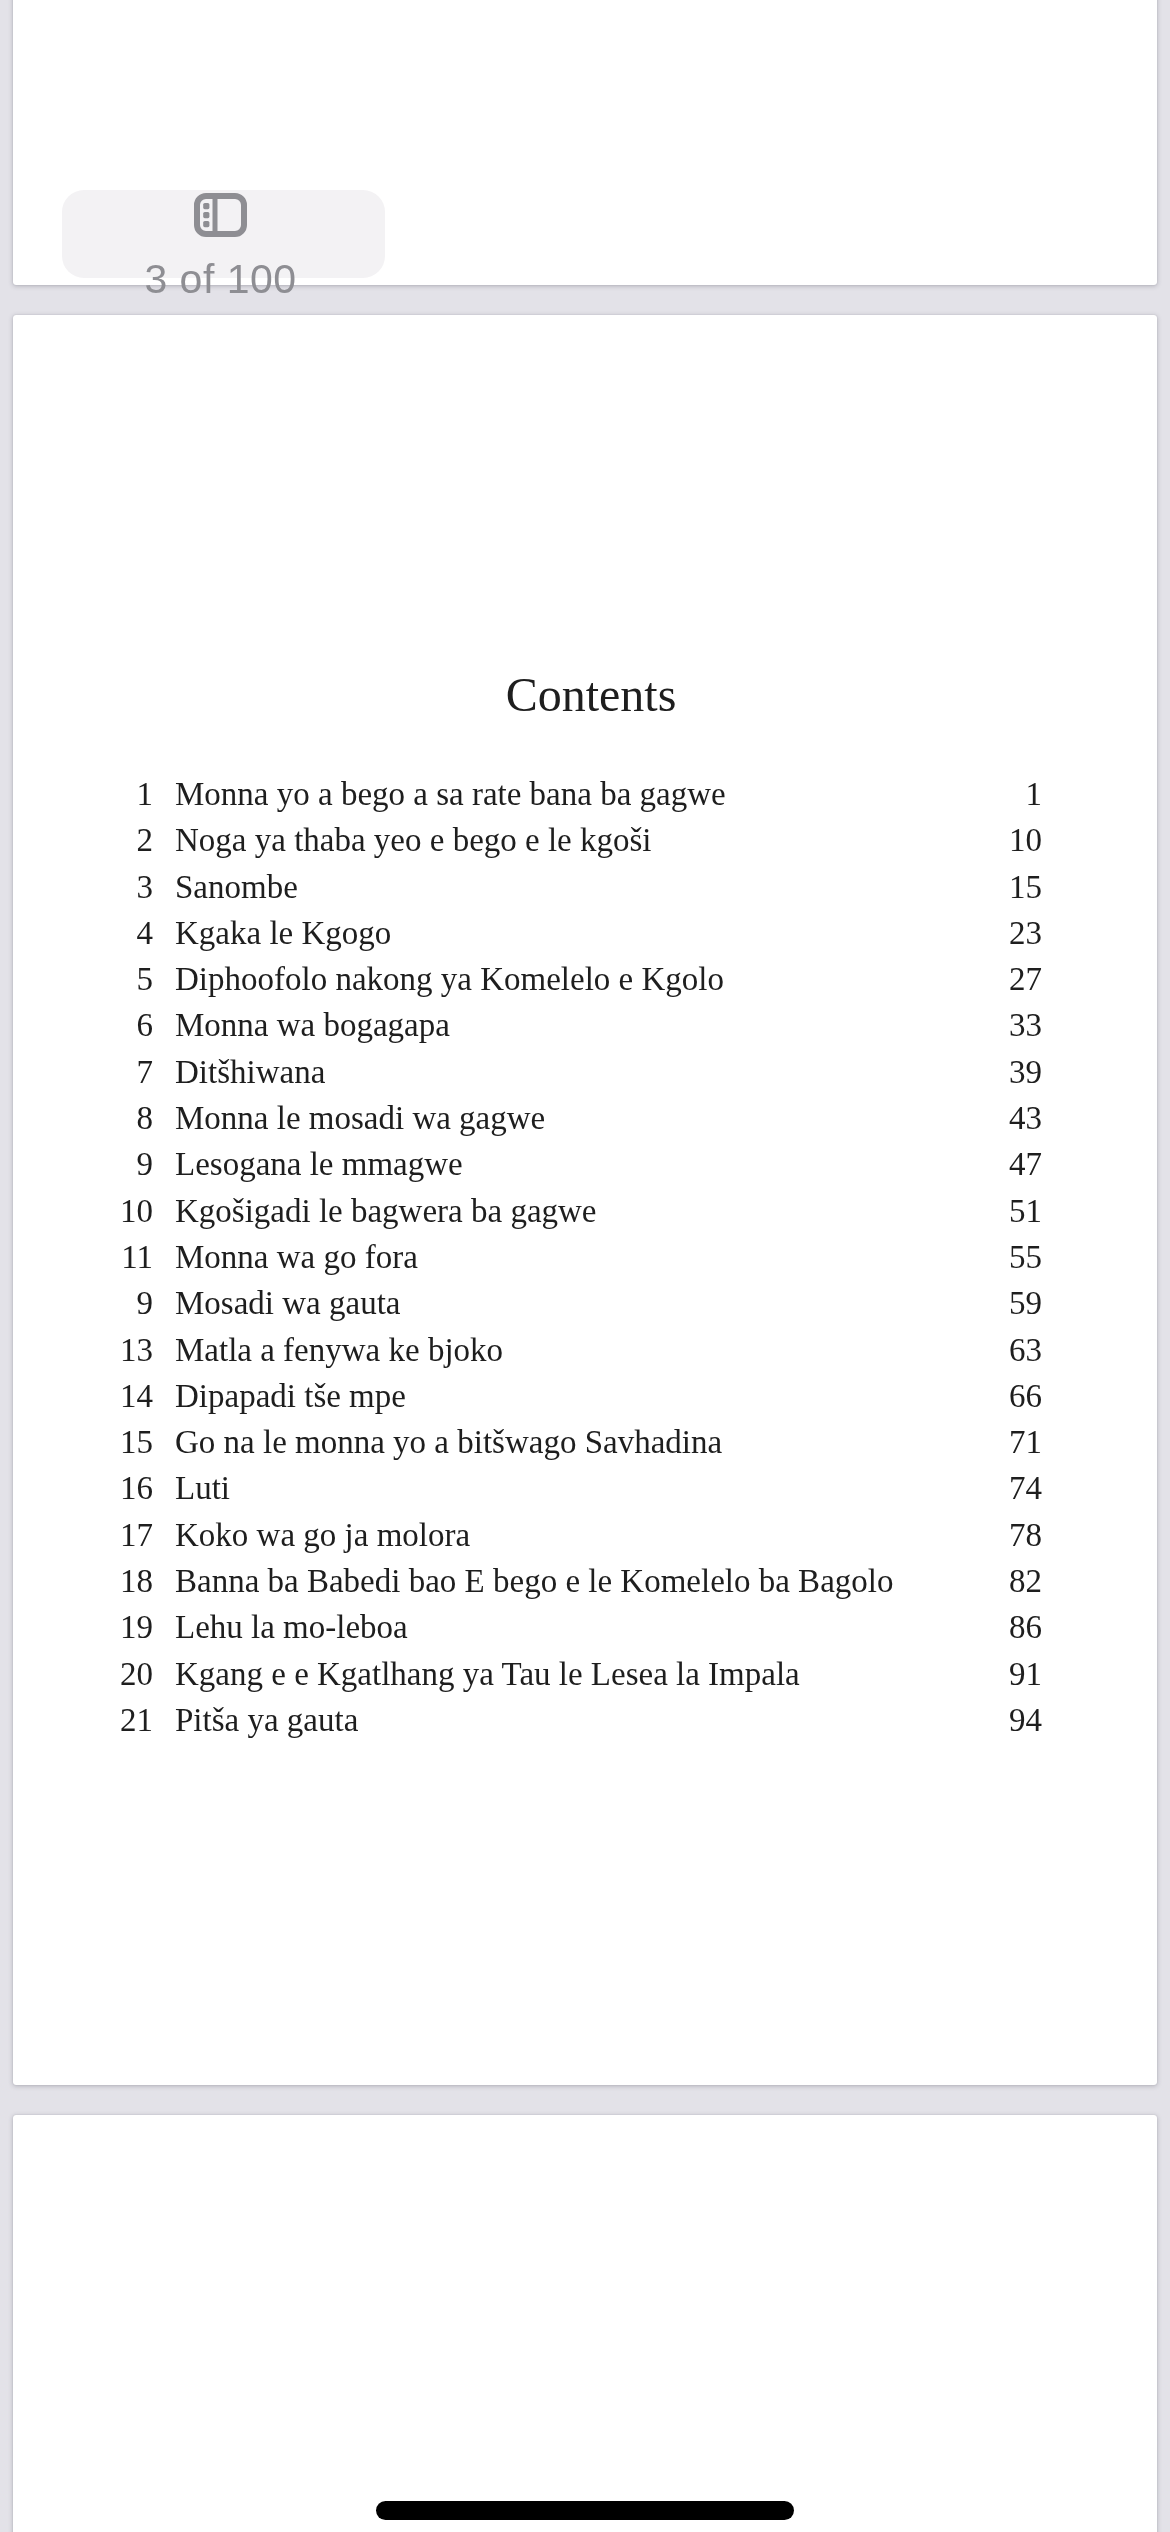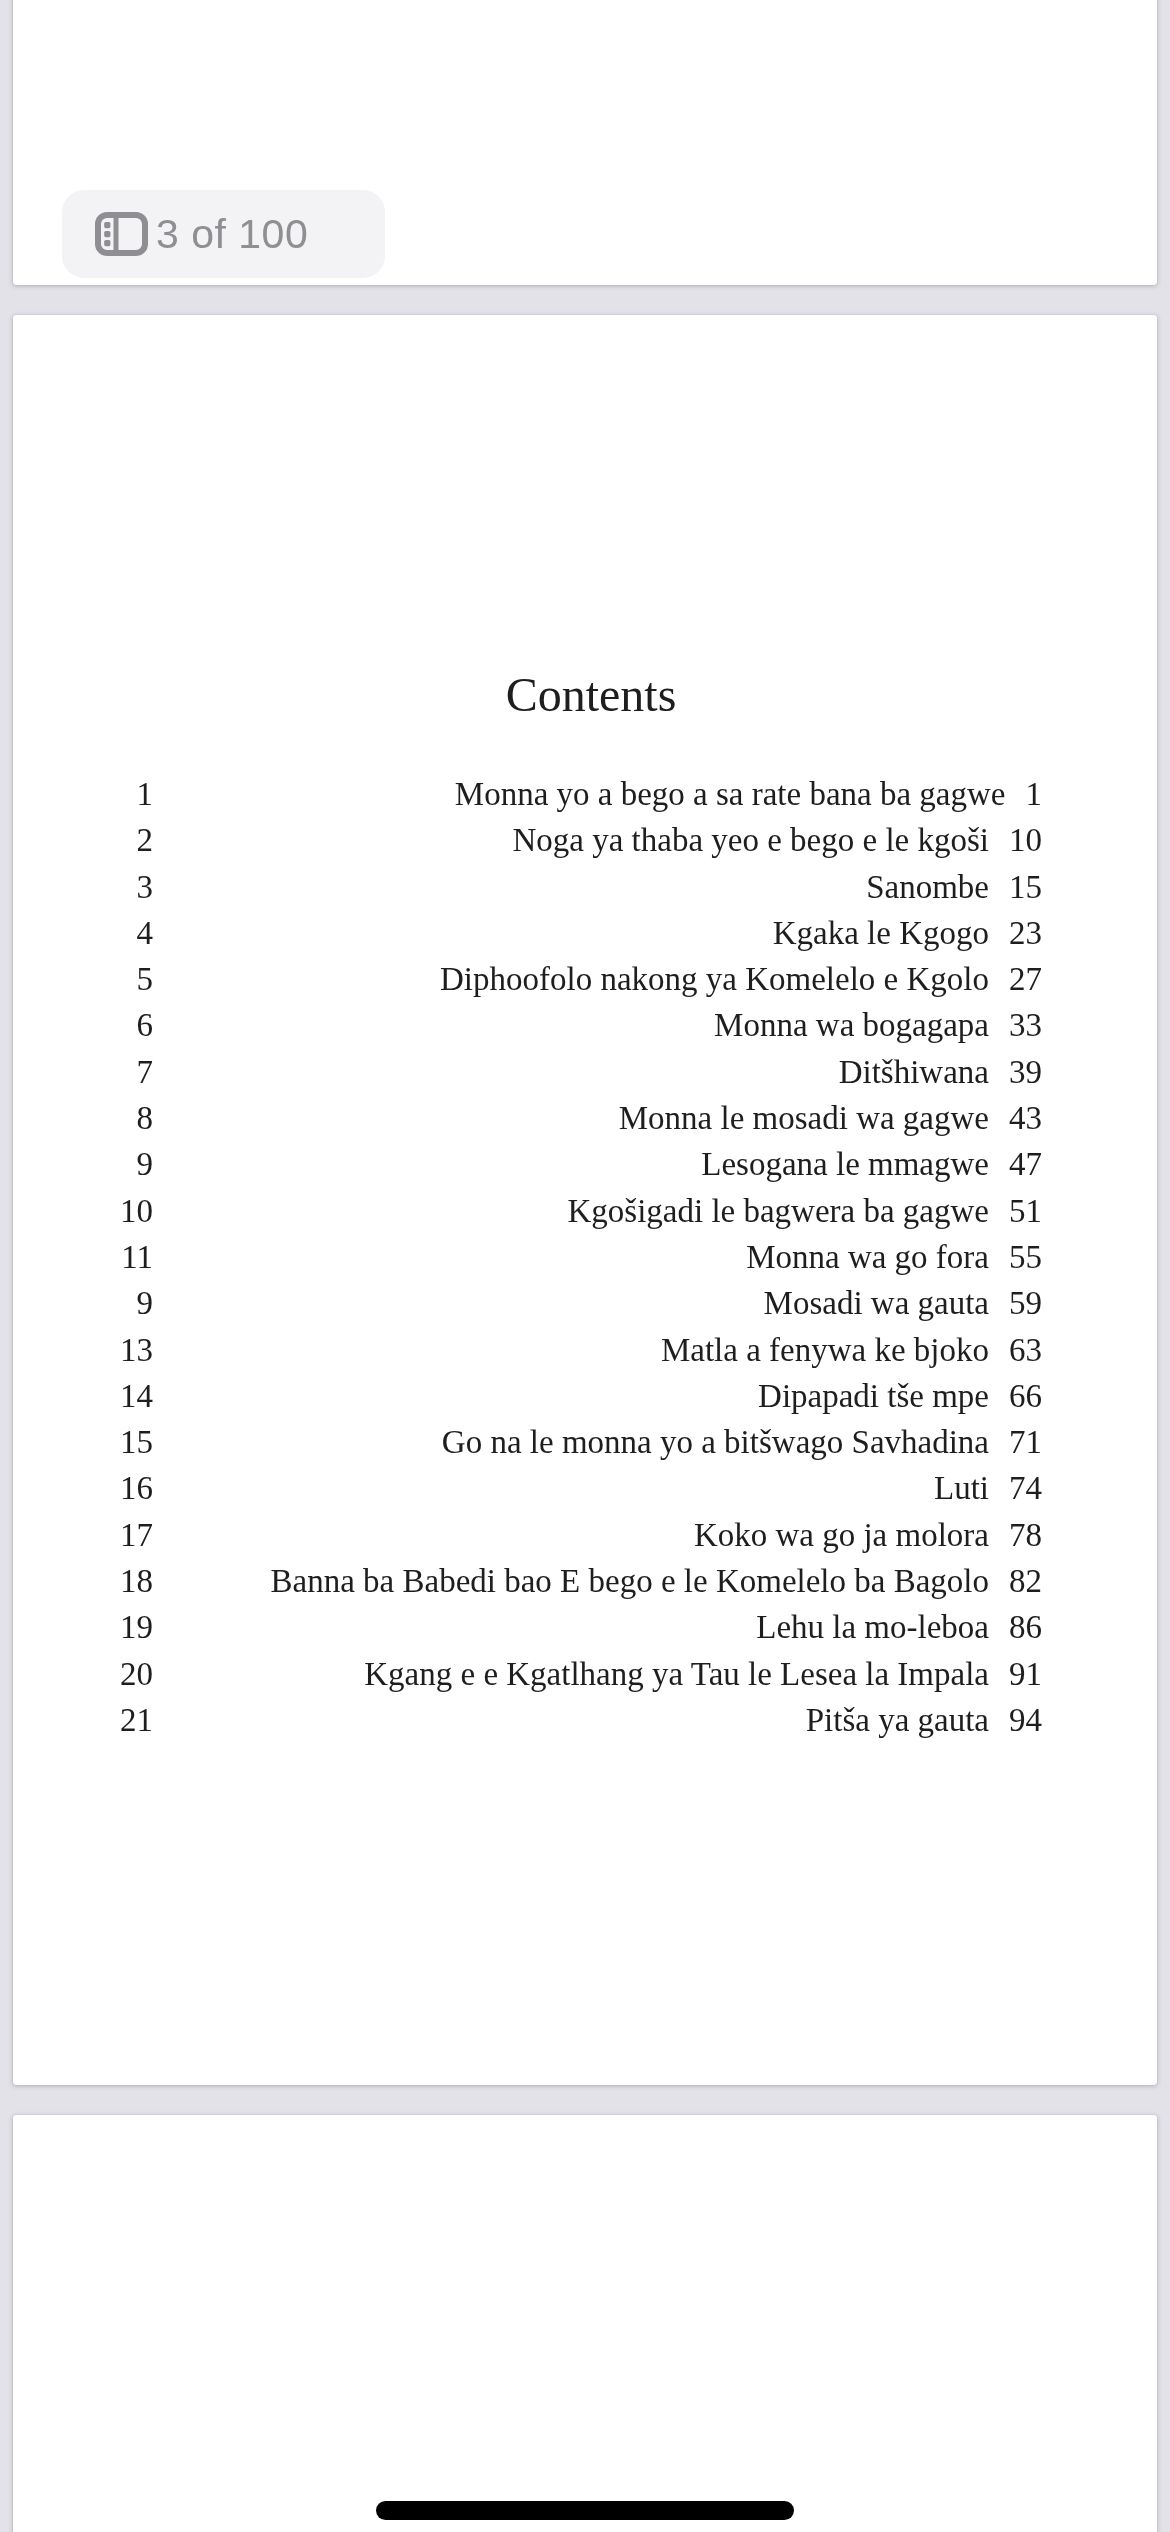--- a/index.html
+++ b/index.html
@@ -31,24 +31,25 @@
     left: 62px;
     top: 190px;
     height: 88px;
     min-width: 323px;
     box-sizing: border-box;
     padding: 0 38px 0 32px;
     background: #f3f2f4;
     border-radius: 22px;
     display: flex;
     align-items: center;
-    gap: 7px;
+    gap: 16px;
     z-index: 5;
     border: none;
     cursor: pointer;
+    flex-direction: column;
   }
   .page-indicator .label {
     font-family: "Liberation Sans", sans-serif;
     font-size: 41px;
     color: #8e8e93;
     letter-spacing: 0.5px;
     white-space: nowrap;
   }
   .page-indicator svg { display: block; flex: 0 0 auto; }
 
@@ -84,21 +85,20 @@
   .toc-num {
     width: 50px;
     text-align: right;
     flex: 0 0 auto;
   }
   .toc-title {
     flex: 1 1 auto;
     margin-left: 22px;
     white-space: nowrap;
     overflow: hidden;
-    text-align: right;
   }
   .toc-page {
     flex: 0 0 auto;
     text-align: right;
     margin-left: 20px;
   }
 
   .home-indicator {
     position: absolute;
     left: 376px;

